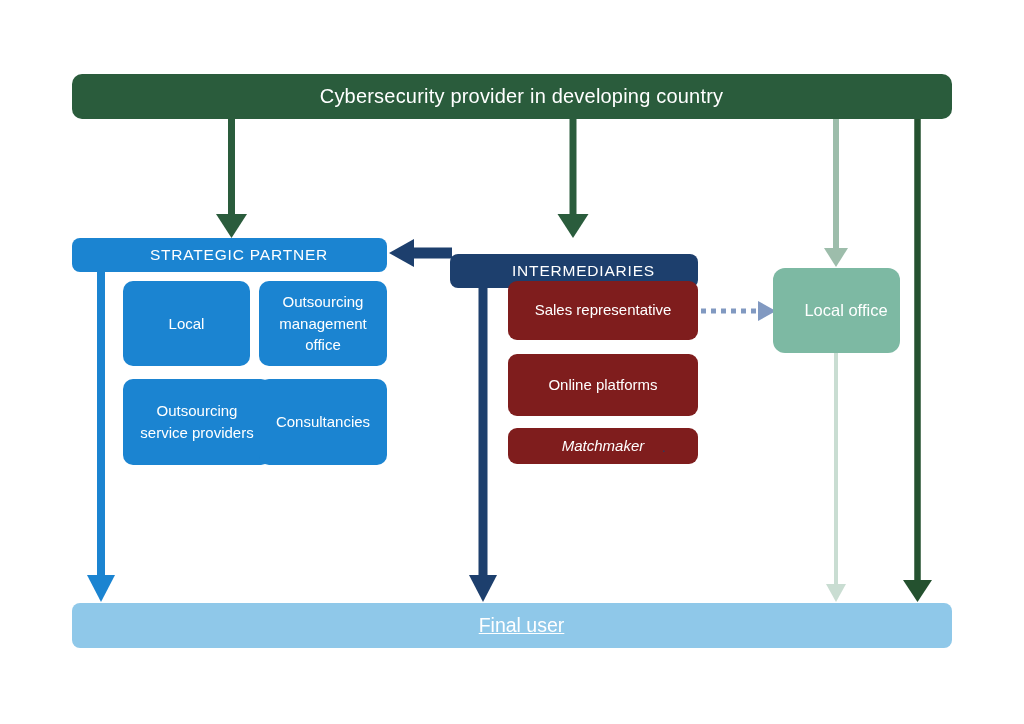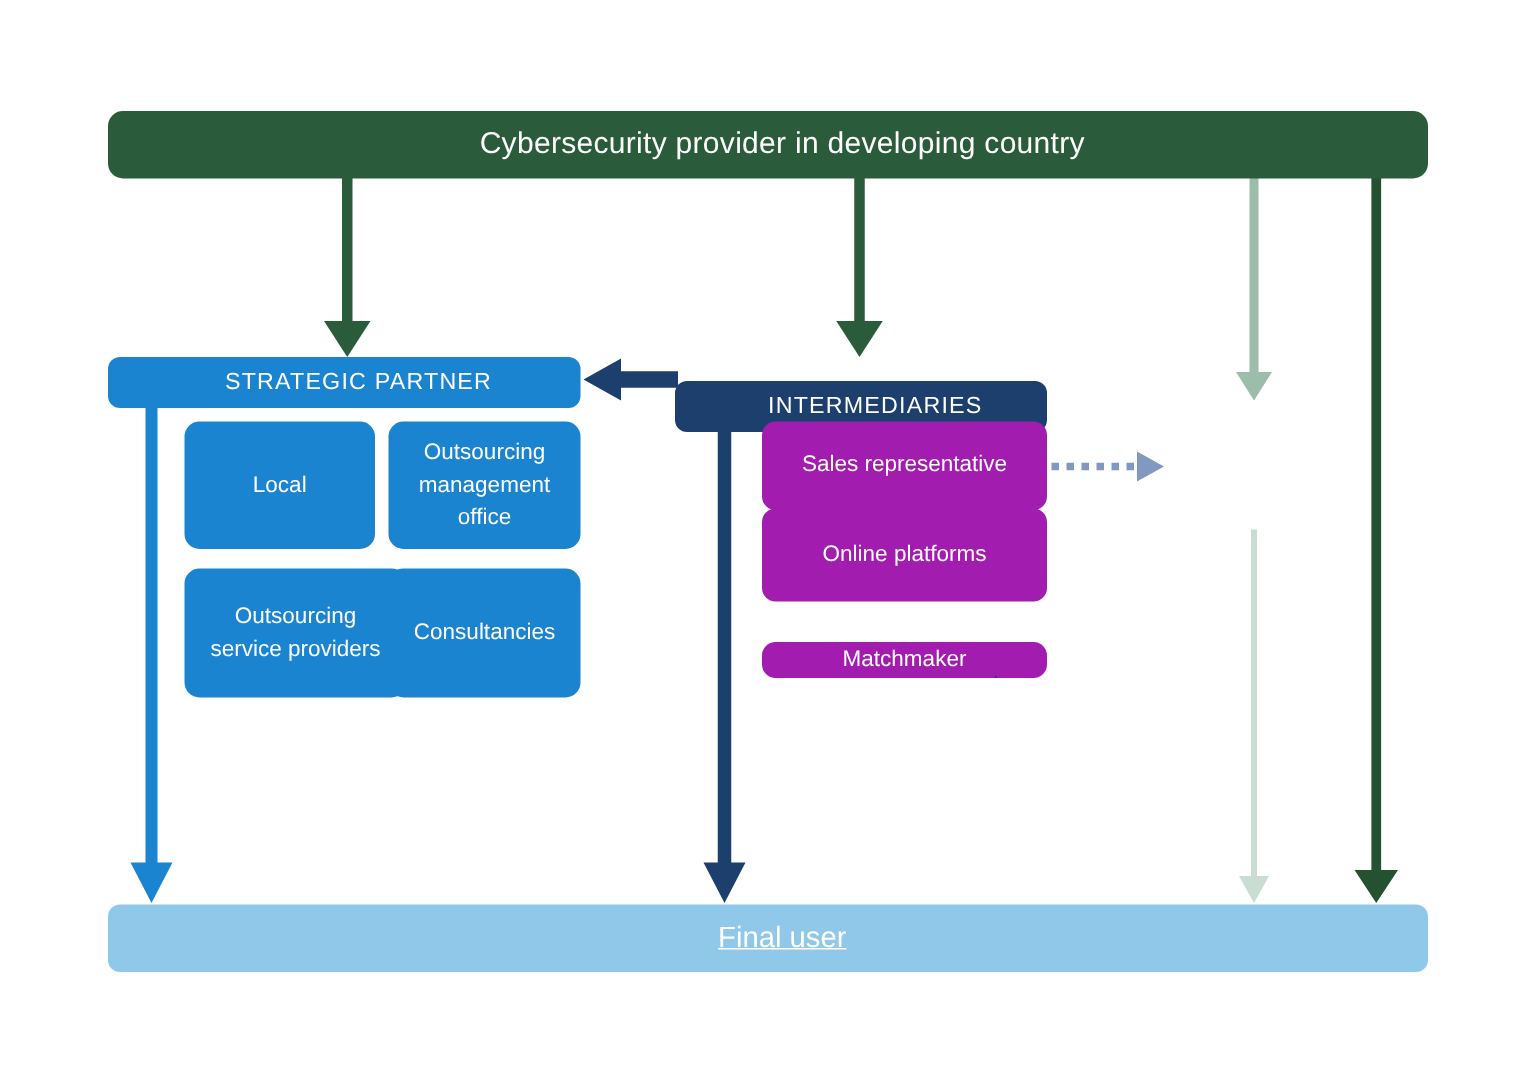--- a/index.html
+++ b/index.html
@@ -20,24 +20,24 @@
   .hdr{height:34px;border-radius:8px;font-size:15.5px;letter-spacing:.8px;}
   .sp-hdr{left:72px;top:238px;width:315px;background:#1b84d1;}
   .int-hdr{left:450px;top:238px;width:248px;background:#1d3f6d;margin-top:16px;}
   
   .sp-item{background:#1b84d1;border-radius:10px;font-size:15px;line-height:1.45;padding:4px 8px;}
   .sp-isvs{left:123px;top:281px;width:127px;height:85px;}
   .sp-oma{left:259px;top:281px;width:128px;height:85px;}
   .sp-osp{left:123px;top:379px;width:148px;height:86px;}
   .sp-con{left:259px;top:379px;width:128px;height:86px;}
   
-  .int-item{background:#a21caf;border-radius:9px;font-size:15px;line-height:1.5;padding:4px 8px;}
+  .int-item{background:#7f1d1d;border-radius:9px;font-size:15px;line-height:1.5;padding:4px 8px;}
   .int-sales{left:508px;top:281px;width:190px;height:59px;}
-  .int-online{left:508px;top:339px;width:190px;height:62px;}
-  .int-match{left:508px;top:428px;width:190px;height:24px;}
+  .int-online{left:508px;top:354px;width:190px;height:62px;}
+  .int-match{left:508px;top:428px;width:190px;height:36px;font-style:italic;}
   
   .local-office{left:773px;top:268px;width:127px;height:85px;background:#7db9a3;border-radius:12px;font-size:16.5px;}
   
   .final-bar{left:72px;top:603px;width:880px;height:45px;background:#8fc8e9;border-radius:8px;}
   .final-bar .lbl{font-size:19.5px;text-decoration:underline;}
   
   .stray-dot{position:absolute;left:662px;top:440px;z-index:3;color:#1d3f6d;font-size:13px;}
 </style>
 </head>
 <body>
@@ -110,18 +110,21 @@
     <span>Sales representative</span>
   </div>
   <div class="box int-item int-online">
     <span>Online platforms</span>
   </div>
   <div class="box int-item int-match">
     <span>Matchmaker</span>
   </div>
   <span class="stray-dot">.</span>
 
+  <div class="box local-office">
+    <span>Local office</span>
+  </div>
 
   <div class="box final-bar">
     <span class="lbl">Final user</span>
   </div>
 
 </div>
 
 </body></html>

